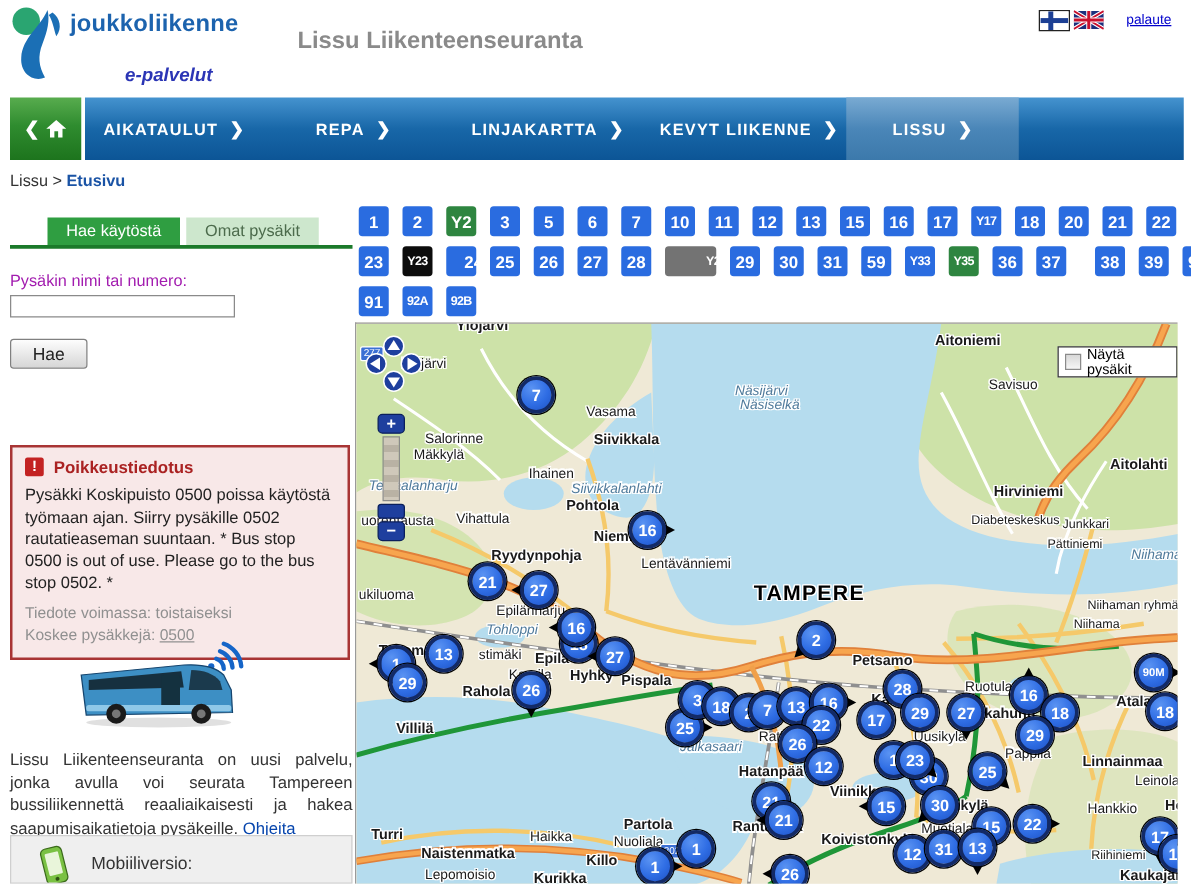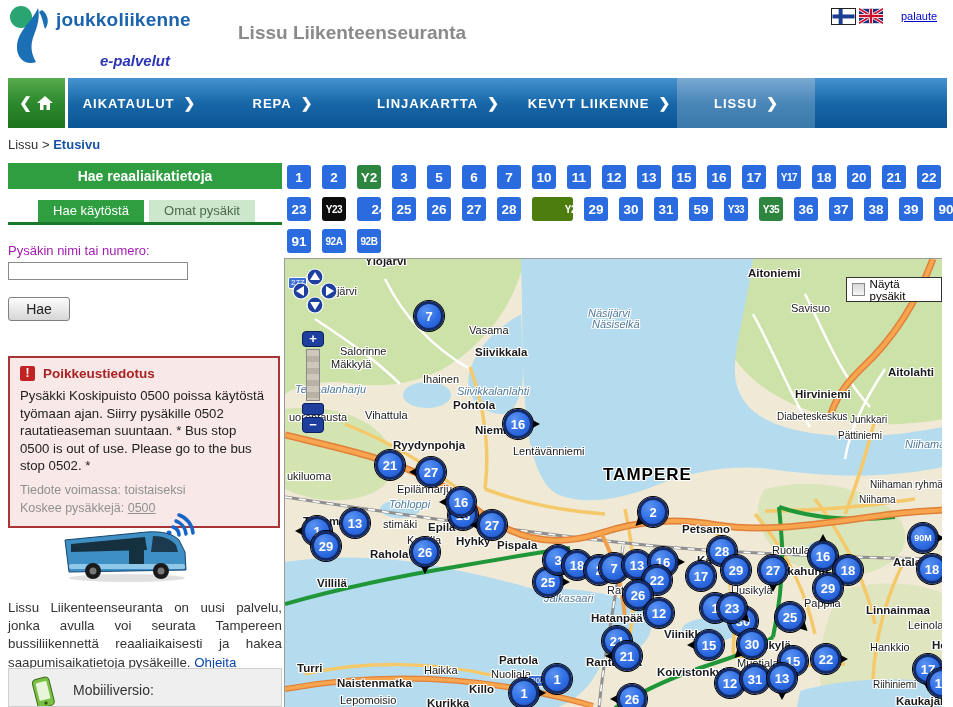--- a/index.html
+++ b/index.html
@@ -182,21 +182,20 @@
       </div>
   </div>
 
   <div id="breadcrumb">
     <span>Lissu</span>
     <span>&gt;</span>
     <span class="crumb-current">Etusivu</span>
   </div>
 
   <div id="search-panel">
-    <div class="panel-header">Hae reaaliaikatietoja</div>
     <div class="tabs">
       <div class="tab active">Hae käytöstä</div>
       <div class="tab inactive">Omat pysäkit</div>
     </div>
     <div class="search-label">Pysäkin nimi tai numero:</div>
     <input class="search-input" type="text" value="" style="">
     <div>
       <button class="search-btn">Hae</button>
     </div>
   </div>
@@ -273,30 +272,30 @@
         <div class="route-btn" style="background: rgb(42, 108, 224);">22</div>
       </div>
       <div class="route-row">
         <div class="route-btn" style="background: rgb(42, 108, 224);">23</div>
         <div class="route-btn sm" style="background: rgb(12, 12, 12);">Y23</div>
         <div class="route-btn" style="background: rgb(42, 108, 224); padding-left: 20px;">24</div>
         <div class="route-btn" style="background: rgb(42, 108, 224);">25</div>
         <div class="route-btn" style="background: rgb(42, 108, 224);">26</div>
         <div class="route-btn" style="background: rgb(42, 108, 224);">27</div>
         <div class="route-btn" style="background: rgb(42, 108, 224);">28</div>
-        <div class="route-btn sm" style="background: #4d7c0f; padding-left: 41px;">Y28</div>
+        <div class="route-btn sm" style="background: #737373; padding-left: 41px;">Y28</div>
         <div class="route-btn" style="background: rgb(42, 108, 224);">29</div>
         <div class="route-btn" style="background: rgb(42, 108, 224);">30</div>
         <div class="route-btn" style="background: rgb(42, 108, 224);">31</div>
         <div class="route-btn" style="background: rgb(42, 108, 224);">59</div>
         <div class="route-btn sm" style="background: rgb(42, 108, 224);">Y33</div>
         <div class="route-btn sm" style="background: rgb(46, 133, 64);">Y35</div>
         <div class="route-btn" style="background: rgb(42, 108, 224);">36</div>
         <div class="route-btn" style="background: rgb(42, 108, 224);">37</div>
-        <div class="route-btn" style="background: rgb(42, 108, 224);">38</div>
+        <div class="route-btn" style="background: rgb(42, 108, 224); margin-left: 12px;">38</div>
         <div class="route-btn" style="background: rgb(42, 108, 224);">39</div>
         <div class="route-btn" style="background: rgb(42, 108, 224);">90</div>
       </div>
       <div class="route-row">
         <div class="route-btn" style="background: rgb(42, 108, 224);">91</div>
         <div class="route-btn sm" style="background: rgb(42, 108, 224);">92A</div>
         <div class="route-btn sm" style="background: rgb(42, 108, 224);">92B</div>
       </div>
     </div>
 

